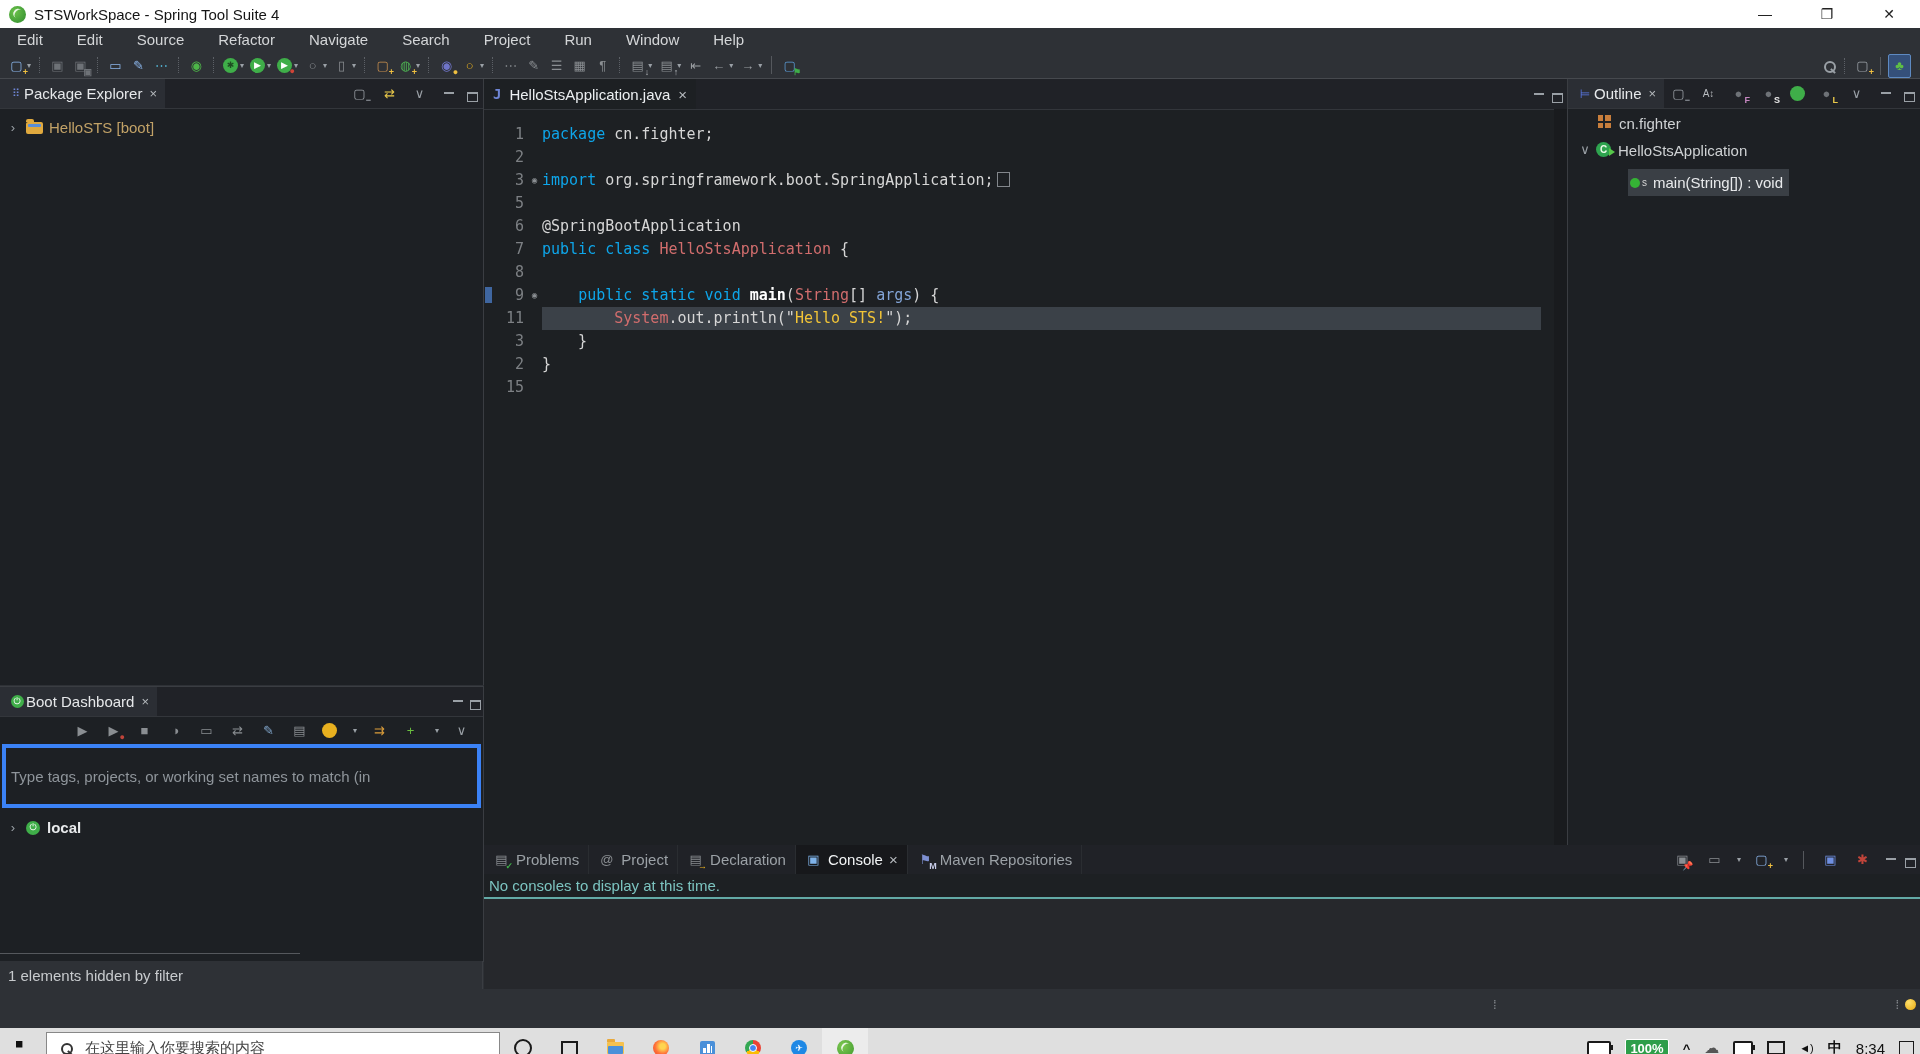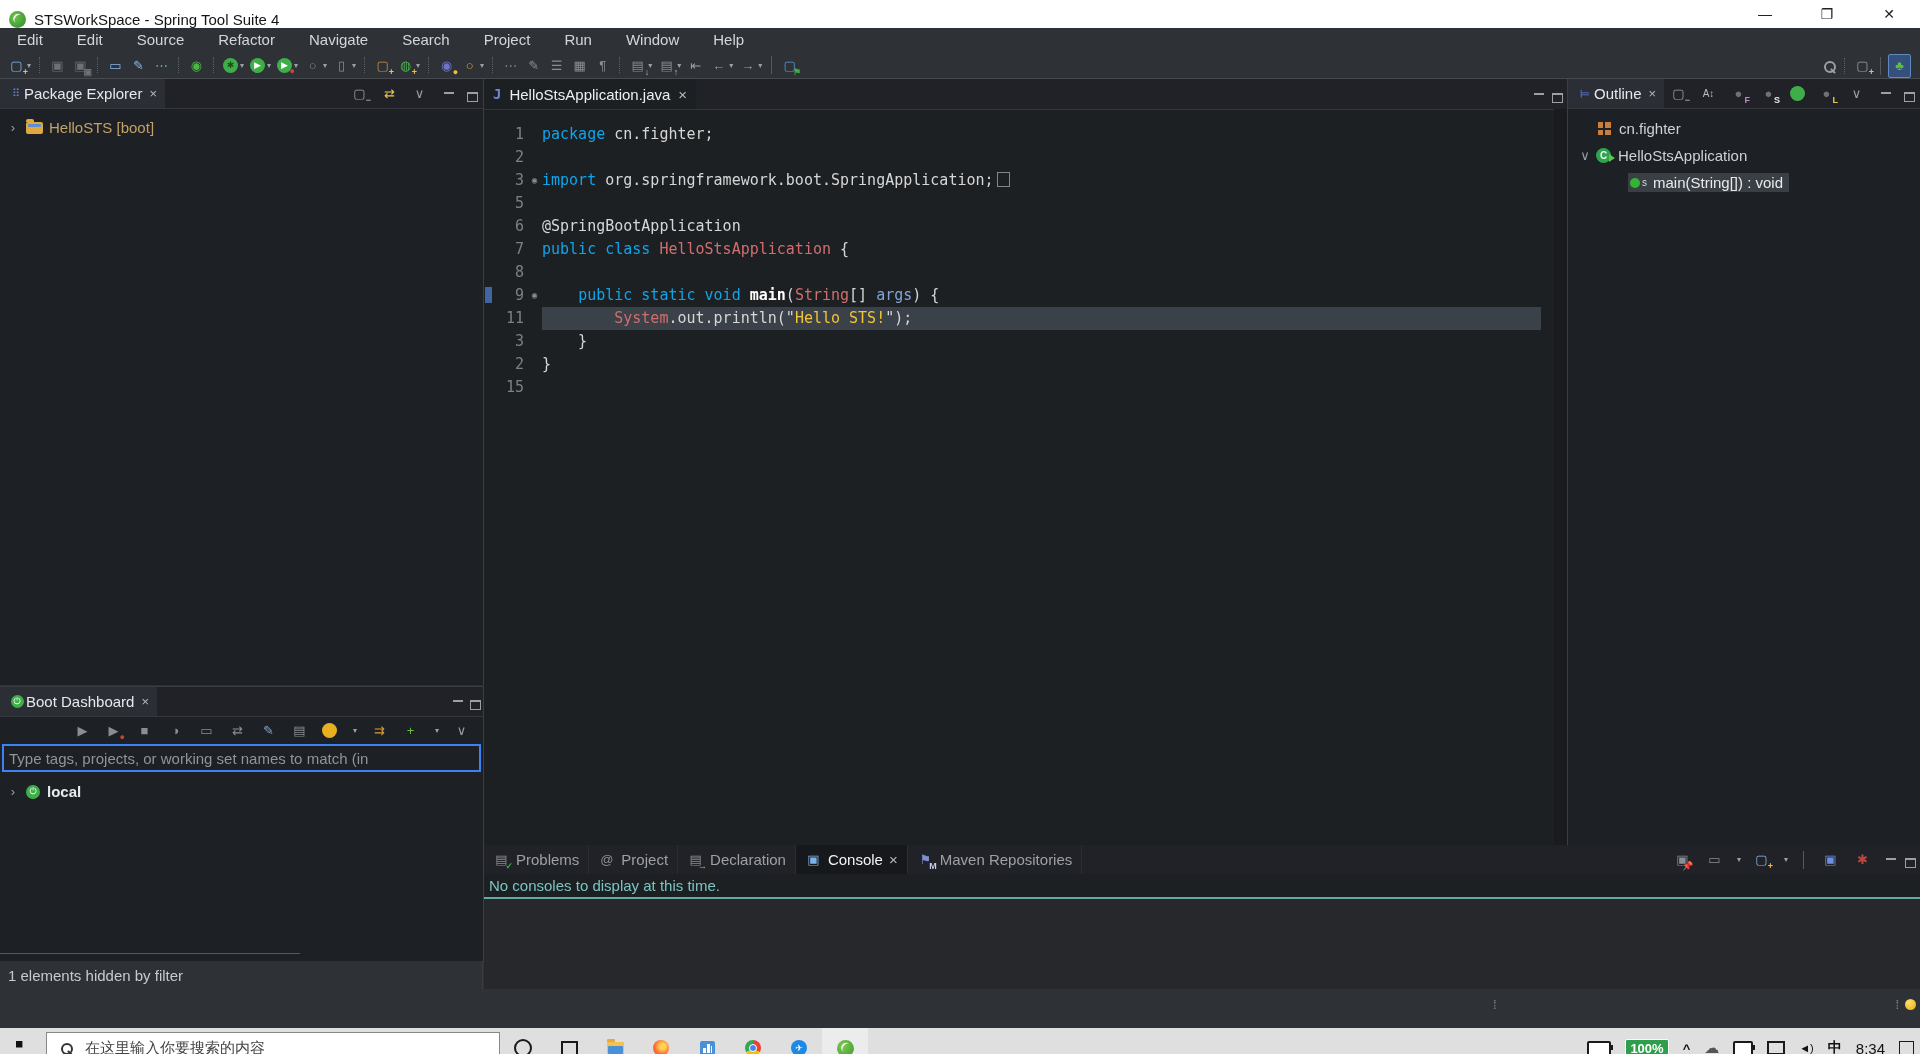--- a/index.html
+++ b/index.html
@@ -1,20 +1,20 @@
 <!DOCTYPE html>
 <html><head>
 <meta charset="utf-8">
 <style>
   html,body{margin:0;padding:0;background:#23262a;}
   body{width:1920px;height:1054px;position:relative;overflow:hidden;
        font-family:"Liberation Sans",sans-serif;-webkit-font-smoothing:antialiased;}
   .abs{position:absolute;}
   
-  #titlebar{left:0;top:0;width:1920px;height:28px;background:#ffffff;display:flex;align-items:flex-end;color:#151515;font-size:15px;}
+  #titlebar{left:0;top:0;width:1920px;height:28px;background:#ffffff;display:flex;align-items:center;color:#151515;font-size:15px;}
   #title-leaf{width:17px;height:17px;border-radius:50%;background:radial-gradient(circle at 35% 35%,#6cc24a,#2e8b2e);margin:0 8px 0 9px;position:relative;}
   #title-leaf::after{content:"";position:absolute;left:4px;top:3px;width:9px;height:10px;border-left:2px solid #eaf6e4;border-radius:60% 0 60% 60%;transform:rotate(35deg);}
   #winbtns{margin-left:auto;display:flex;align-items:center;height:100%;}
   .winbtn{width:62px;text-align:center;font-size:14px;color:#222;line-height:28px;}
   
   #menubar{left:0;top:28px;width:1920px;height:24px;background:#2e3136;display:flex;align-items:center;}
   .menu-item{color:#d4d6d8;font-size:15px;padding:0 17px;line-height:24px;}
   
   #toolbar{left:0;top:52px;width:1920px;height:27px;background:#2e3136;border-bottom:1px solid #46494e;display:flex;align-items:center;padding-left:5px;box-sizing:border-box;}
   .tbtn{display:inline-flex;align-items:center;height:22px;padding:0 2px;margin:0 1px;}
@@ -62,35 +62,35 @@
   .lno{width:30px;text-align:right;color:#7d8084;padding-right:3px;}
   .fold{width:15px;text-align:center;color:#8a8e92;font-size:9px;line-height:23px;}
   .code{min-width:999px;color:#d6d6d6;}
   .code.cur{background:#3b4148;}
   .kw{color:#0ea5e9;} .pl{color:#d6d6d6;} .cls{color:#d16d6d;} .var{color:#83a5d8;}
   .str{color:#f2c437;} .mth{color:#ffffff;font-weight:bold;}
   .foldbox{display:inline-block;width:11px;height:13px;border:1px solid #83878c;margin-left:3px;vertical-align:-2px;}
   #edscroll{position:absolute;right:0;top:30px;width:13px;height:736px;background:#191b1e;}
   
   #outline{left:1568px;top:0;width:352px;height:766px;}
-  .orow{display:flex;align-items:center;height:27px;font-size:15px;color:#cfd2d4;}
+  .orow{display:flex;height:27px;font-size:15px;color:#cfd2d4;}
   .osel{background:#3a3f45;color:#e8eaec;padding:1px 6px 1px 2px;display:inline-flex;align-items:center;}
   .pkgicon{width:13px;height:13px;display:inline-block;margin-right:8px;background:
      linear-gradient(#c87e3c,#c87e3c);position:relative;}
   .pkgicon::after{content:"";position:absolute;left:0;top:0;width:13px;height:13px;
      background:linear-gradient(90deg,transparent 5px,#1d2024 5px,#1d2024 7px,transparent 7px),
                 linear-gradient(0deg,transparent 5px,#1d2024 5px,#1d2024 7px,transparent 7px);}
   .cicon{width:15px;height:15px;border-radius:50%;background:#2ea44f;color:#eafbe7;font-size:10px;font-weight:bold;display:inline-flex;align-items:center;justify-content:center;margin-right:7px;position:relative;}
   .cicon::after{content:"";position:absolute;right:-4px;bottom:1px;border-left:6px solid #57c84a;border-top:4px solid transparent;border-bottom:4px solid transparent;}
   .sdot{width:10px;height:10px;border-radius:50%;background:#35b335;display:inline-block;margin-right:2px;}
   .ssup{color:#d8d8d8;font-size:10px;vertical-align:super;margin-right:6px;}
   
   #boot{left:0;top:607px;width:483px;height:275px;border-right:1px solid #3a3d42;border-top:1px solid #3a3d42;}
   #boottools{display:flex;justify-content:flex-end;align-items:center;gap:8px;height:26px;padding-right:10px;}
-  #bootfilter{margin:1px 2px;height:24px;border:2px solid #3b82f6;display:flex;align-items:center;padding:0 5px;color:#8f959b;font-size:15px;white-space:nowrap;overflow:hidden;}
+  #bootfilter{margin:1px 2px;height:24px;border:4px solid #3b82f6;display:flex;align-items:center;padding:16px 5px;color:#8f959b;font-size:15px;white-space:nowrap;overflow:hidden;}
   #bootlocal{font-weight:bold;color:#e8eaec;}
   .hline{position:absolute;left:0;top:266px;width:300px;height:1px;background:#55585d;}
   
   #filterstatus{left:0;top:882px;width:483px;height:28px;background:#2e3136;color:#c7cacd;font-size:15px;display:flex;align-items:center;padding-left:8px;box-sizing:border-box;border-right:1px solid #3a3d42;}
   #statusbar{left:0;top:910px;width:1920px;height:39px;background:#2e3136;}
   .grip{position:absolute;color:#85898e;font-size:13px;letter-spacing:1px;top:8px;}
   #bulb{position:absolute;right:4px;top:10px;width:11px;height:11px;border-radius:50%;background:radial-gradient(circle at 35% 30%,#ffe06a,#e8a912);}
   
   #console{left:484px;top:766px;width:1436px;height:144px;background:#1d2023;}
   #ctabs{height:29px;display:flex;align-items:center;background:#202227;color:#9ba1a6;font-size:15px;}

